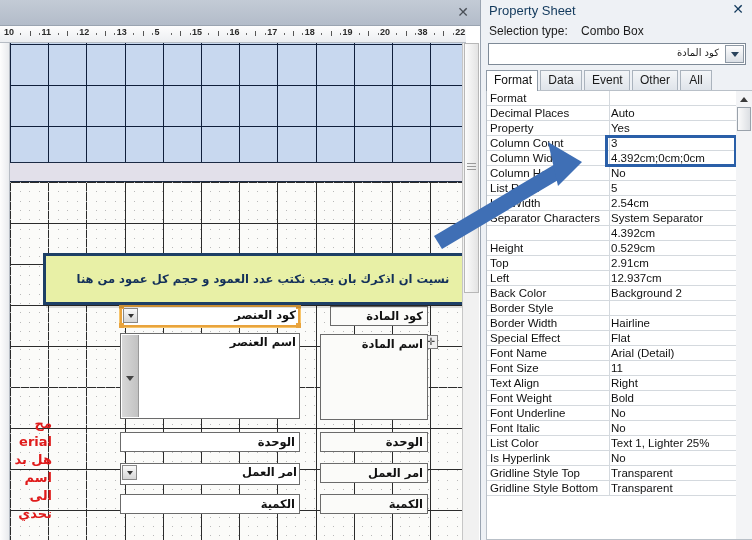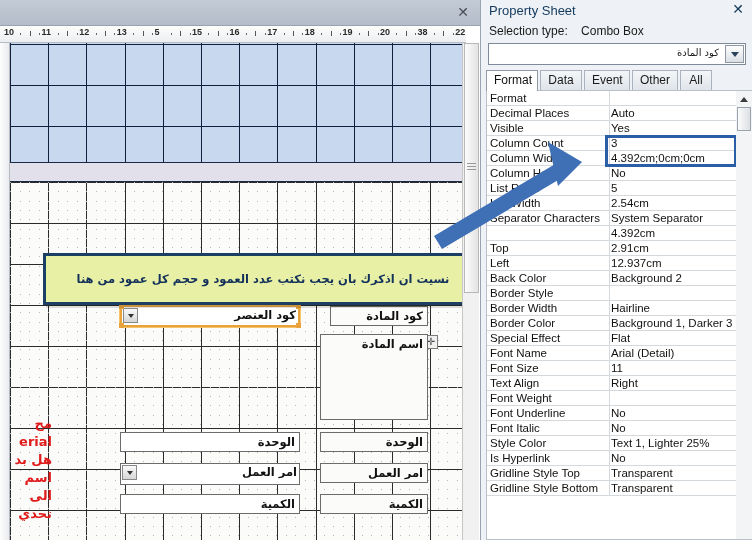--- a/index.html
+++ b/index.html
@@ -2273,20 +2273,26 @@
           <i></i>
         </span>
       <span class="sq" style="left:-3px;top:-3px;"></span>
       <span class="sq" style="right:-3px;top:-3px;"></span>
       <span class="sq" style="left:-3px;bottom:-3px;"></span>
       <span class="sq" style="right:-3px;bottom:-3px;"></span>
     </div>
     <div class="move-handle" style="left:414px; top:292px;">✛</div>
 
     <div class="ctrl lbl" style="left:310px; top:291px; width:108px; height:86px;">اسم المادة</div>
+    <div class="listbox" style="left:110px; top:290px; width:180px; height:86px;">
+      <span class="lval">اسم العنصر</span>
+      <span class="lsb">
+          <i></i>
+        </span>
+    </div>
 
     <div class="ctrl lbl" style="left:310px; top:389px; width:108px; height:20px;">الوحدة</div>
     <div class="ctrl txt" style="left:110px; top:389px; width:180px; height:20px;">الوحدة</div>
 
     <div class="ctrl lbl" style="left:310px; top:420px; width:108px; height:20px;">امر العمل</div>
     <div class="combo" style="left:110px; top:420px; width:180px; height:22px;">
       <span class="cval">امر العمل</span>
       <span class="carr">
           <i></i>
         </span>
@@ -2352,21 +2358,21 @@
         <div class="pname">Format</div>
         <div class="divider"></div>
         <div class="pval"></div>
       </div>
       <div class="prow">
         <div class="pname">Decimal Places</div>
         <div class="divider"></div>
         <div class="pval">Auto</div>
       </div>
       <div class="prow">
-        <div class="pname">Visible</div>
+        <div class="pname">Property</div>
         <div class="divider"></div>
         <div class="pval">Yes</div>
       </div>
       <div class="prow">
         <div class="pname">Column Count</div>
         <div class="divider"></div>
         <div class="pval">3</div>
       </div>
       <div class="prow">
         <div class="pname">Column Widths</div>
@@ -2391,20 +2397,25 @@
       <div class="prow">
         <div class="pname">Separator Characters</div>
         <div class="divider"></div>
         <div class="pval">System Separator</div>
       </div>
       <div class="prow">
         <div class="divider"></div>
         <div class="pval">4.392cm</div>
       </div>
       <div class="prow">
+        <div class="pname">Height</div>
+        <div class="divider"></div>
+        <div class="pval">0.529cm</div>
+      </div>
+      <div class="prow">
         <div class="pname">Top</div>
         <div class="divider"></div>
         <div class="pval">2.91cm</div>
       </div>
       <div class="prow">
         <div class="pname">Left</div>
         <div class="divider"></div>
         <div class="pval">12.937cm</div>
       </div>
       <div class="prow">
@@ -2415,25 +2426,20 @@
       <div class="prow">
         <div class="pname">Border Style</div>
         <div class="divider"></div>
       </div>
       <div class="prow">
         <div class="pname">Border Width</div>
         <div class="divider"></div>
         <div class="pval">Hairline</div>
       </div>
       <div class="prow">
-        <div class="pname">Border Color</div>
-        <div class="divider"></div>
-        <div class="pval">Background 1, Darker 3</div>
-      </div>
-      <div class="prow">
         <div class="pname">Special Effect</div>
         <div class="divider"></div>
         <div class="pval">Flat</div>
       </div>
       <div class="prow">
         <div class="pname">Font Name</div>
         <div class="divider"></div>
         <div class="pval">Arial (Detail)</div>
       </div>
       <div class="prow">
@@ -2442,33 +2448,34 @@
         <div class="pval">11</div>
       </div>
       <div class="prow">
         <div class="pname">Text Align</div>
         <div class="divider"></div>
         <div class="pval">Right</div>
       </div>
       <div class="prow">
         <div class="pname">Font Weight</div>
         <div class="divider"></div>
+        <div class="pval">Bold</div>
       </div>
       <div class="prow">
         <div class="pname">Font Underline</div>
         <div class="divider"></div>
         <div class="pval">No</div>
       </div>
       <div class="prow">
         <div class="pname">Font Italic</div>
         <div class="divider"></div>
         <div class="pval">No</div>
       </div>
       <div class="prow">
-        <div class="pname">Style Color</div>
+        <div class="pname">List Color</div>
         <div class="divider"></div>
         <div class="pval">Text 1, Lighter 25%</div>
       </div>
       <div class="prow">
         <div class="pname">Is Hyperlink</div>
         <div class="divider"></div>
         <div class="pval">No</div>
       </div>
       <div class="prow">
         <div class="pname">Gridline Style Top</div>

